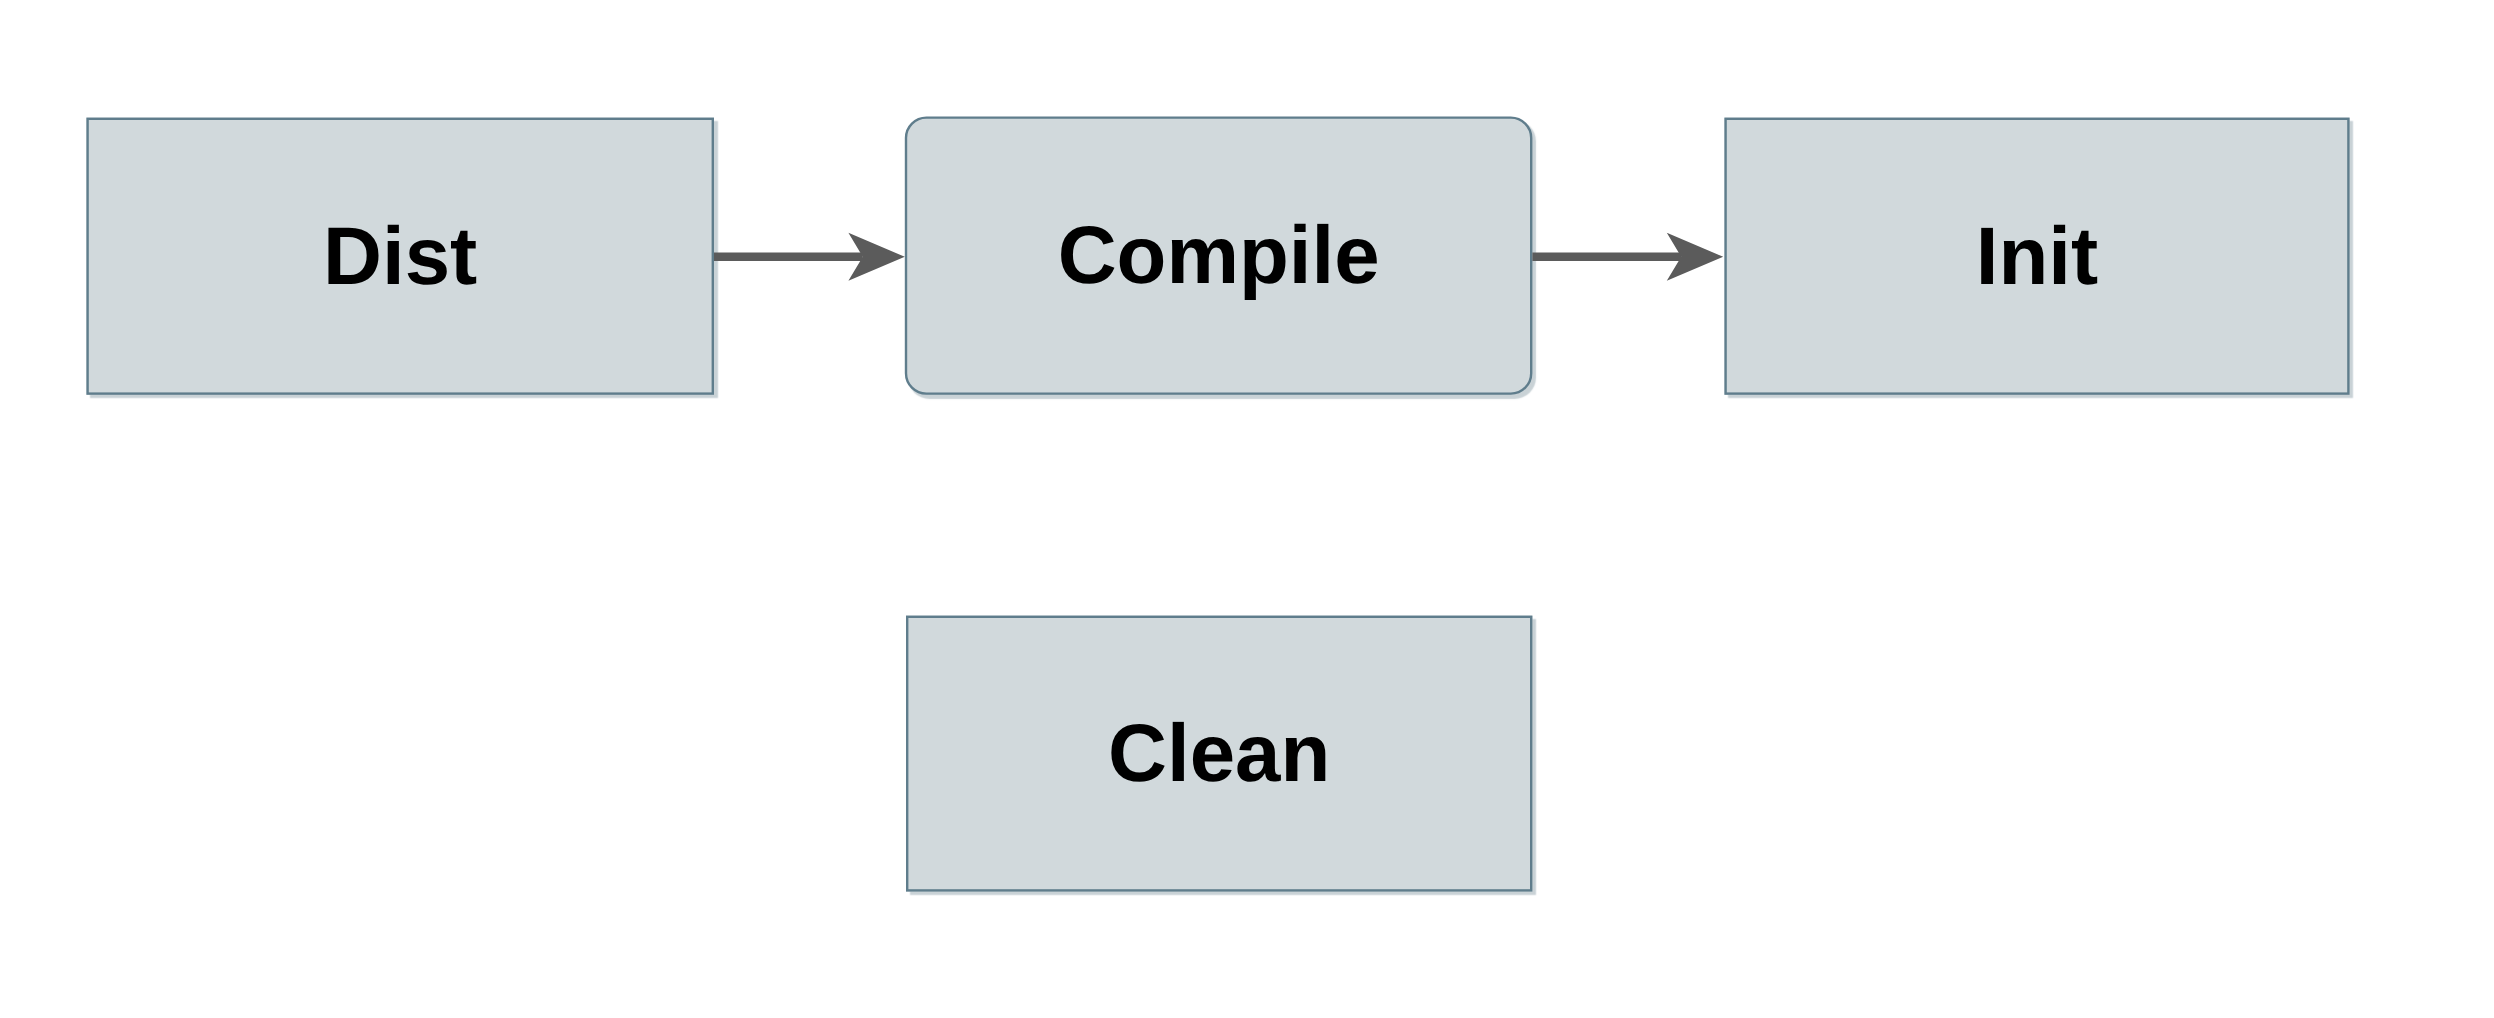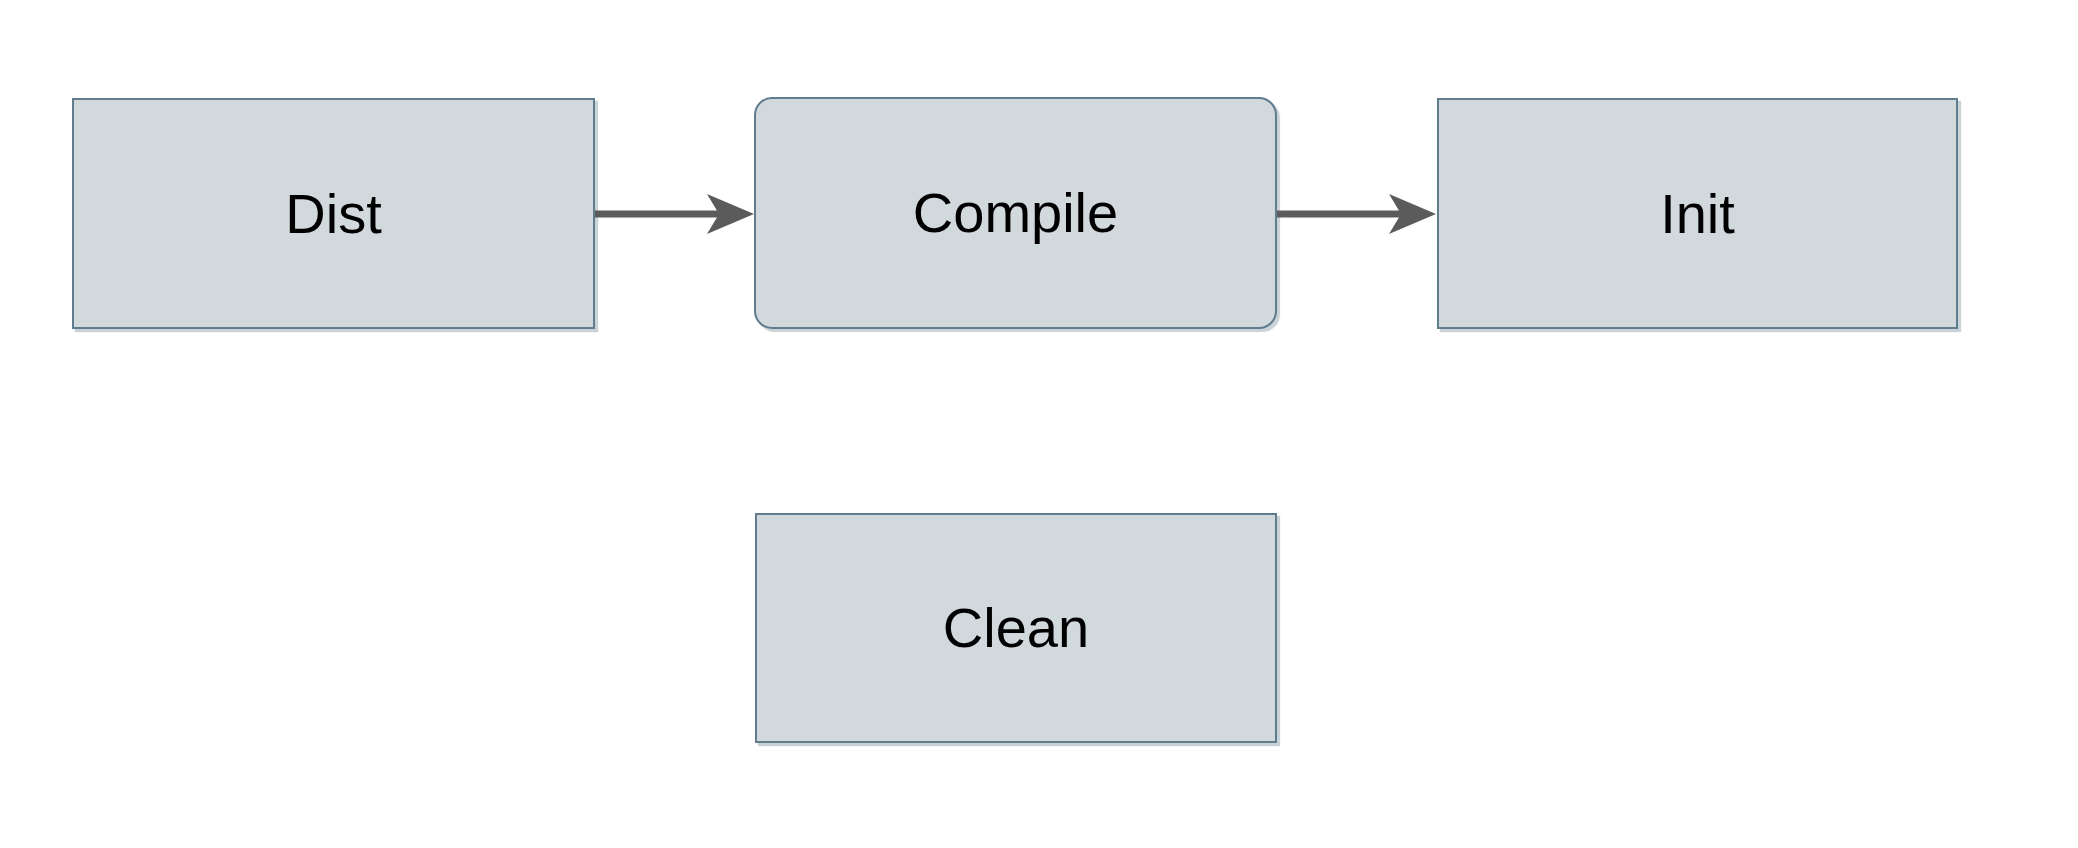--- a/index.html
+++ b/index.html
@@ -26,22 +26,22 @@
   .node {
     position: absolute;
     background: var(--node-fill);
     border: 2px solid var(--node-border);
     box-shadow: 3px 3px 1px rgba(99, 125, 138, 0.35);
     display: flex;
     align-items: center;
     justify-content: center;
   }
   .node-label {
-    font-size: 56px;
-    font-weight: 400;
+    font-size: 68px;
+    font-weight: 700;
     color: var(--text);
     line-height: 1;
     white-space: nowrap;
   }
   .node-dist    { left: 72px;   top: 98px;  width: 523px; height: 231px; }
   .node-compile { left: 754px;  top: 97px;  width: 523px; height: 232px; border-radius: 18px; }
   .node-init    { left: 1437px; top: 98px;  width: 521px; height: 231px; }
   .node-clean   { left: 755px;  top: 513px; width: 522px; height: 230px; }
   .arrow {
     position: absolute;

